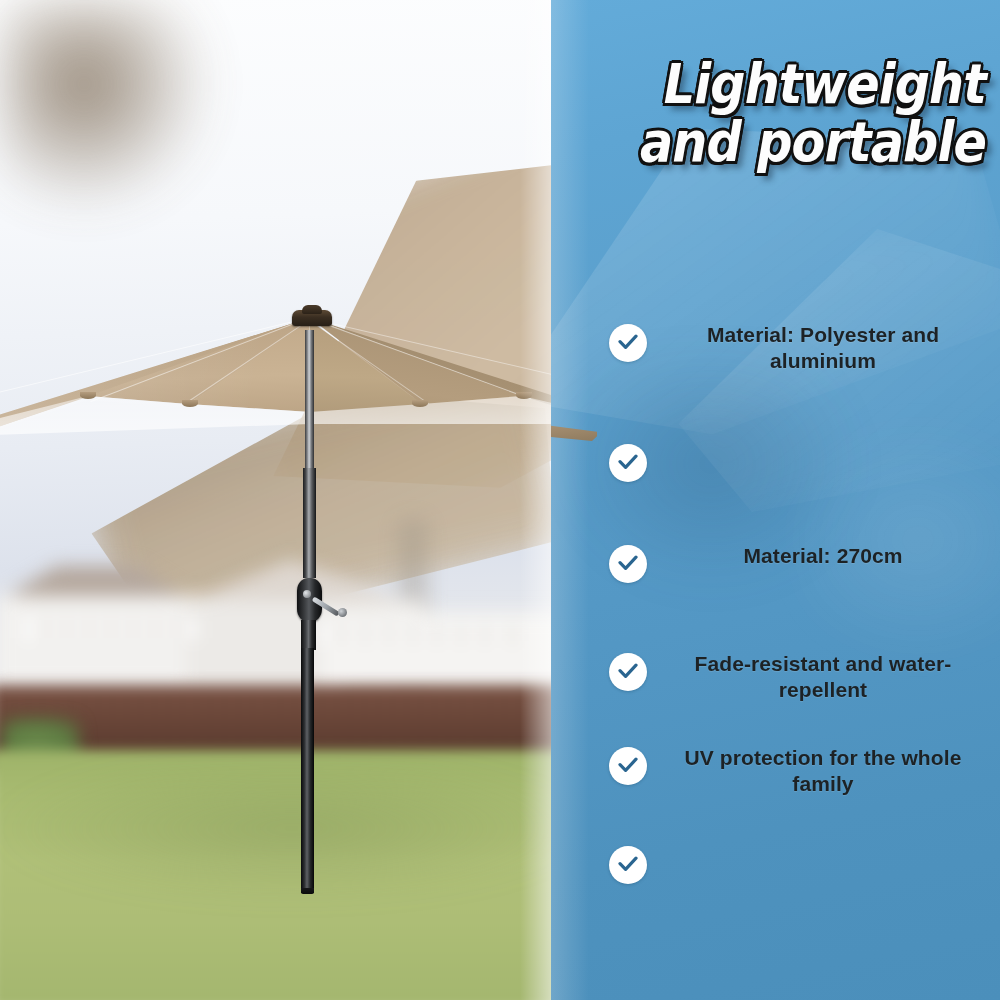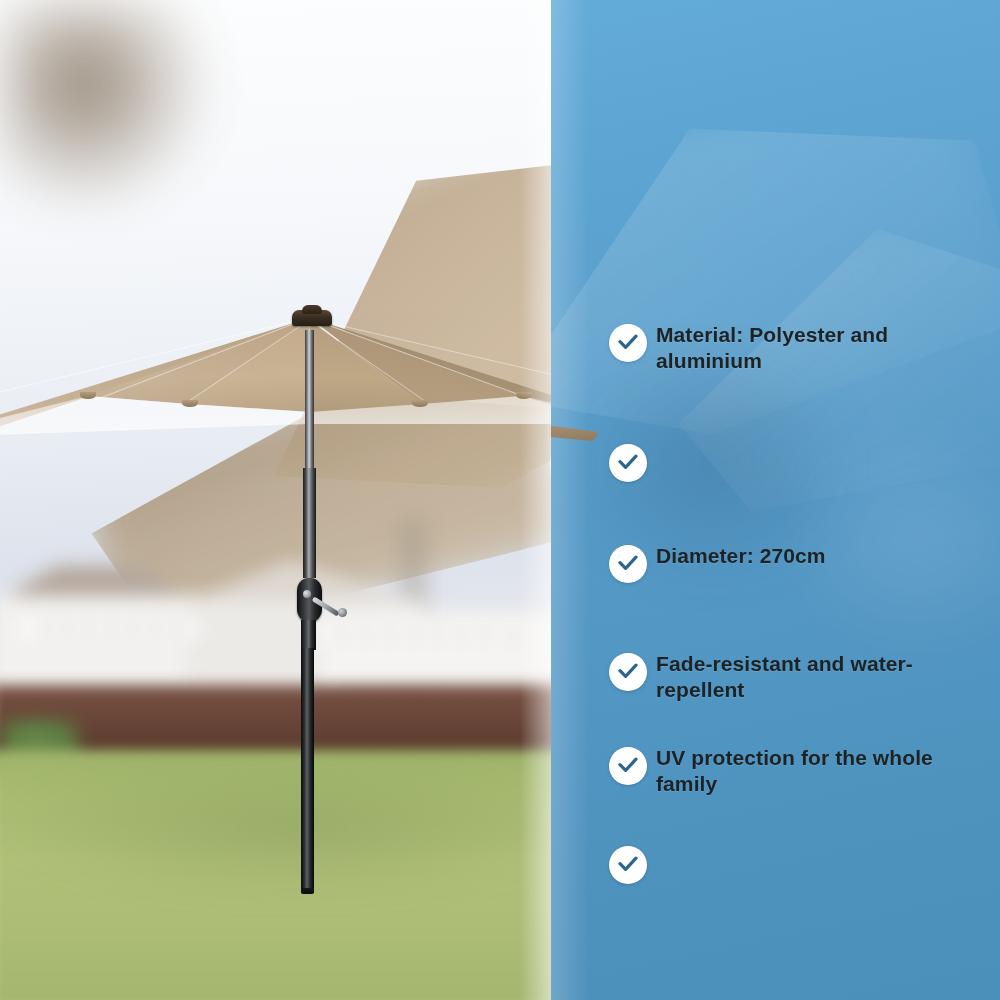--- a/index.html
+++ b/index.html
@@ -266,20 +266,21 @@
   }
   .chk svg{position:absolute;left:9px;top:10px;}
   .ftxt{
     flex:1 1 auto;
     margin-left:9px;margin-right:10px;
     color:#1d2225;
     font-size:21px;font-weight:bold;
     line-height:1.26;
     letter-spacing:.1px;
     text-shadow:0 1px 1px rgba(255,255,255,.12);
+    text-align:center;
   }
 </style>
 </head>
 <body>
 
 <div id="stage">
 
   <div id="photo">
     <div id="sky"></div>
 
@@ -357,20 +358,24 @@
     <div id="ghost2"></div>
     <div id="ghost3"></div>
     <div id="ghost4"></div>
     <div id="ghostEdgeL"></div>
   </div>
 
   <div id="tipOver">
       <i></i>
     </div>
 
+  <div id="headline">
+    <span class="hl hl1">Lightweight</span>
+    <span class="hl hl2">and portable</span>
+  </div>
 
   <div id="features">
 
     <div class="feature" style="top:22px;">
       <div class="chk">
         <svg width="20" height="18" viewBox="0 0 20 18" aria-hidden="true">
           <path d="M2 7.6 L7.6 13.4 L18 2.2" fill="none" stroke="#2a6590" stroke-width="3.2" stroke-linecap="round" stroke-linejoin="round"></path>
         </svg>
       </div>
       <div class="ftxt">Material: Polyester and aluminium</div>
@@ -383,21 +388,21 @@
         </svg>
       </div>
     </div>
 
     <div class="feature" style="top:243px;">
       <div class="chk">
         <svg width="20" height="18" viewBox="0 0 20 18" aria-hidden="true">
           <path d="M2 7.6 L7.6 13.4 L18 2.2" fill="none" stroke="#2a6590" stroke-width="3.2" stroke-linecap="round" stroke-linejoin="round"></path>
         </svg>
       </div>
-      <div class="ftxt">Diameter: 270cm</div>
+      <div class="ftxt">Material: 270cm</div>
     </div>
 
     <div class="feature" style="top:351px;">
       <div class="chk">
         <svg width="20" height="18" viewBox="0 0 20 18" aria-hidden="true">
           <path d="M2 7.6 L7.6 13.4 L18 2.2" fill="none" stroke="#2a6590" stroke-width="3.2" stroke-linecap="round" stroke-linejoin="round"></path>
         </svg>
       </div>
       <div class="ftxt">Fade-resistant and water-repellent</div>
     </div>

